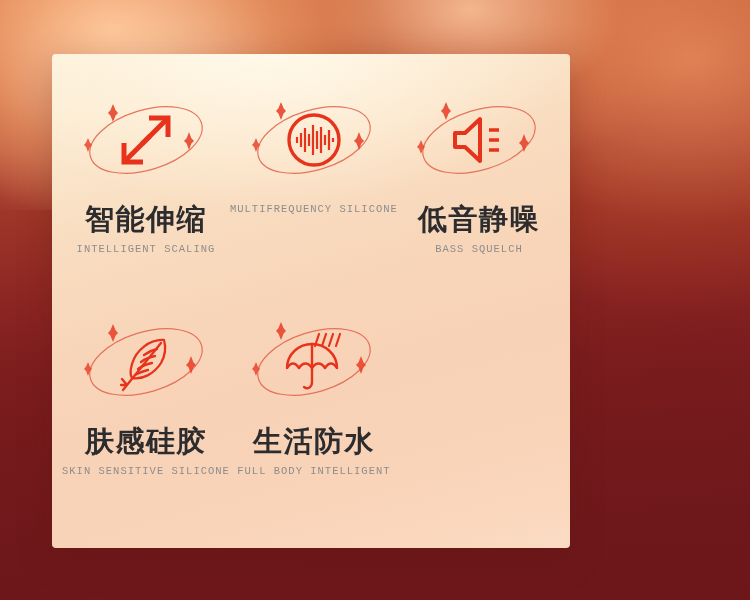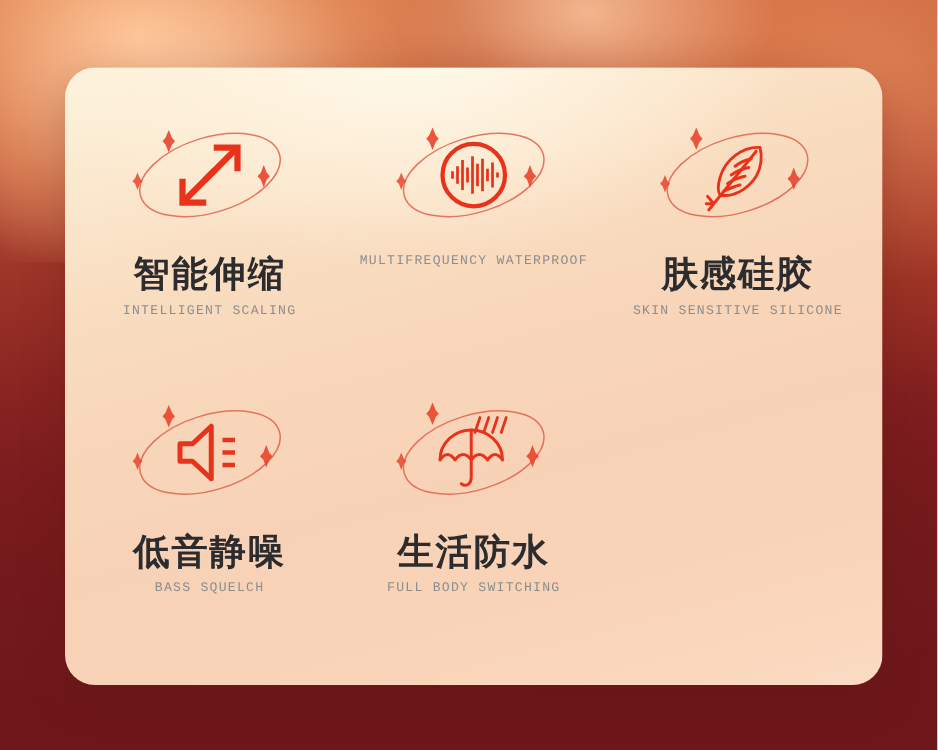--- a/index.html
+++ b/index.html
@@ -42,23 +42,23 @@
     width: 420px; height: 300px;
     background: radial-gradient(ellipse at 45% 55%, rgba(255,225,190,0.55) 0%, rgba(255,200,155,0.22) 45%, rgba(255,180,130,0) 75%);
     pointer-events: none;
   }
 
   
   .card {
     position: absolute;
     left: 52px;
     top: 54px;
-    width: 654px;
+    width: 518px;
     height: 494px;
-    border-radius: 24px;
+    border-radius: 4px;
     background:
       radial-gradient(ellipse 430px 260px at 42% -6%, rgba(255,252,238,0.98) 0%, rgba(255,243,223,0.60) 42%, rgba(255,236,214,0.0) 72%),
       linear-gradient(165deg,
         #fdf3dd 0%,
         #fbe9cf 14%,
         #f9ddc0 30%,
         #f8d6ba 46%,
         #f8d2b6 62%,
         #f9d3b8 78%,
         #fad7bd 92%,
@@ -174,21 +174,42 @@
               <line x1="27" y1="26" x2="27" y2="38"></line>
               <line x1="31" y1="17" x2="31" y2="47"></line>
               <line x1="35" y1="23" x2="35" y2="41"></line>
               <line x1="39" y1="19" x2="39" y2="45"></line>
               <line x1="43" y1="27" x2="43" y2="37"></line>
               <line x1="47" y1="22" x2="47" y2="42"></line>
               <line x1="51" y1="30" x2="51" y2="34"></line>
             </g>
           </svg>
         </div>
-        <div class="subtitle">MULTIFREQUENCY WATERPROOF</div>
+        <div class="subtitle">MULTIFREQUENCY SILICONE</div>
+      </div>
+
+      <div class="cell">
+        <div class="iconwrap">
+          <svg class="deco" viewBox="0 0 160 108">
+            <ellipse cx="80" cy="54" rx="58" ry="30" fill="none" stroke="#e2604b" stroke-width="1.2" opacity="0.85" transform="rotate(-17 80 54)"></ellipse>
+            <path d="M47 16 l2.6 6.2 L52 25 l-2.4 2.6 L47 34 l-2.6-6.4 L42 25 l2.4-2.8 Z" fill="#e8442c" opacity="0.9"></path>
+            <path d="M125 48 l2.4 6.2 L130 57 l-2.6 2.6 L125 66 l-2.4-6.4 L120 57 l2.6-2.8 Z" fill="#e8442c" opacity="0.9"></path>
+            <path d="M22 54 l1.9 4.6 L26 61 l-2.1 2 L22 68 l-1.9-5 L18 61 l2.1-2.4 Z" fill="#e8442c" opacity="0.85"></path>
+          </svg>
+          <svg class="glyph" viewBox="0 0 64 64">
+            <path d="M8 25 H18 L33 11 V53 L18 39 H8 Z" fill="none" stroke="#e8331c" stroke-width="4" stroke-linejoin="round"></path>
+            <g stroke="#e8331c" stroke-width="3.6" stroke-linecap="butt">
+              <line x1="42" y1="22" x2="52" y2="22"></line>
+              <line x1="42" y1="32" x2="52" y2="32"></line>
+              <line x1="42" y1="42" x2="52" y2="42"></line>
+            </g>
+          </svg>
+        </div>
+        <div class="title">低音静噪</div>
+        <div class="subtitle">BASS SQUELCH</div>
       </div>
 
       <div class="cell">
         <div class="iconwrap">
           <svg class="deco" viewBox="0 0 160 108">
             <ellipse cx="80" cy="54" rx="58" ry="30" fill="none" stroke="#e2604b" stroke-width="1.2" opacity="0.85" transform="rotate(-17 80 54)"></ellipse>
             <path d="M47 16 l2.6 6.2 L52 25 l-2.4 2.6 L47 34 l-2.6-6.4 L42 25 l2.4-2.8 Z" fill="#e8442c" opacity="0.9"></path>
             <path d="M125 48 l2.4 6.2 L130 57 l-2.6 2.6 L125 66 l-2.4-6.4 L120 57 l2.6-2.8 Z" fill="#e8442c" opacity="0.9"></path>
             <path d="M22 54 l1.9 4.6 L26 61 l-2.1 2 L22 68 l-1.9-5 L18 61 l2.1-2.4 Z" fill="#e8442c" opacity="0.85"></path>
           </svg>
@@ -205,56 +226,35 @@
           </svg>
         </div>
         <div class="title">肤感硅胶</div>
         <div class="subtitle">SKIN SENSITIVE SILICONE</div>
       </div>
 
       <div class="cell">
         <div class="iconwrap">
           <svg class="deco" viewBox="0 0 160 108">
             <ellipse cx="80" cy="54" rx="58" ry="30" fill="none" stroke="#e2604b" stroke-width="1.2" opacity="0.85" transform="rotate(-17 80 54)"></ellipse>
-            <path d="M47 16 l2.6 6.2 L52 25 l-2.4 2.6 L47 34 l-2.6-6.4 L42 25 l2.4-2.8 Z" fill="#e8442c" opacity="0.9"></path>
-            <path d="M125 48 l2.4 6.2 L130 57 l-2.6 2.6 L125 66 l-2.4-6.4 L120 57 l2.6-2.8 Z" fill="#e8442c" opacity="0.9"></path>
-            <path d="M22 54 l1.9 4.6 L26 61 l-2.1 2 L22 68 l-1.9-5 L18 61 l2.1-2.4 Z" fill="#e8442c" opacity="0.85"></path>
-          </svg>
-          <svg class="glyph" viewBox="0 0 64 64">
-            <path d="M8 25 H18 L33 11 V53 L18 39 H8 Z" fill="none" stroke="#e8331c" stroke-width="4" stroke-linejoin="round"></path>
-            <g stroke="#e8331c" stroke-width="3.6" stroke-linecap="butt">
-              <line x1="42" y1="22" x2="52" y2="22"></line>
-              <line x1="42" y1="32" x2="52" y2="32"></line>
-              <line x1="42" y1="42" x2="52" y2="42"></line>
-            </g>
-          </svg>
-        </div>
-        <div class="title">低音静噪</div>
-        <div class="subtitle">BASS SQUELCH</div>
-      </div>
-
-      <div class="cell">
-        <div class="iconwrap">
-          <svg class="deco" viewBox="0 0 160 108">
-            <ellipse cx="80" cy="54" rx="58" ry="30" fill="none" stroke="#e2604b" stroke-width="1.2" opacity="0.85" transform="rotate(-17 80 54)"></ellipse>
             <path d="M47 14 l2.6 6.2 L52 23 l-2.4 2.6 L47 32 l-2.6-6.4 L42 23 l2.4-2.8 Z" fill="#e8442c" opacity="0.9"></path>
             <path d="M127 48 l2.4 6.2 L132 57 l-2.6 2.6 L127 66 l-2.4-6.4 L122 57 l2.6-2.8 Z" fill="#e8442c" opacity="0.9"></path>
             <path d="M22 54 l1.9 4.6 L26 61 l-2.1 2 L22 68 l-1.9-5 L18 61 l2.1-2.4 Z" fill="#e8442c" opacity="0.85"></path>
           </svg>
           <svg class="glyph" viewBox="0 0 64 64">
             <g fill="none" stroke="#e8331c" stroke-width="2.2" stroke-linecap="round">
               <line x1="37" y1="4" x2="33" y2="16"></line>
               <line x1="44" y1="4" x2="40" y2="16"></line>
               <line x1="51" y1="4" x2="47" y2="16"></line>
               <line x1="58" y1="4" x2="54" y2="16"></line>
             </g>
             <path d="M5 38 C5 24 17 14 30 14 C43 14 55 24 55 38" fill="none" stroke="#e8331c" stroke-width="2.4" stroke-linecap="round"></path>
             <path d="M5 38 C9 32 13 32 17 38 C21 32 26 32 30 38 C34 32 39 32 43 38 C47 32 51 32 55 38" fill="none" stroke="#e8331c" stroke-width="2.4" stroke-linejoin="round"></path>
             <path d="M30 14 V52 C30 57 26 60 22 57" fill="none" stroke="#e8331c" stroke-width="2.4" stroke-linecap="round"></path>
           </svg>
         </div>
         <div class="title">生活防水</div>
-        <div class="subtitle">FULL BODY SWITCHING</div>
+        <div class="subtitle">FULL BODY INTELLIGENT</div>
       </div>
 
     </div>
   </div>
 </div>
 
 </body></html>

